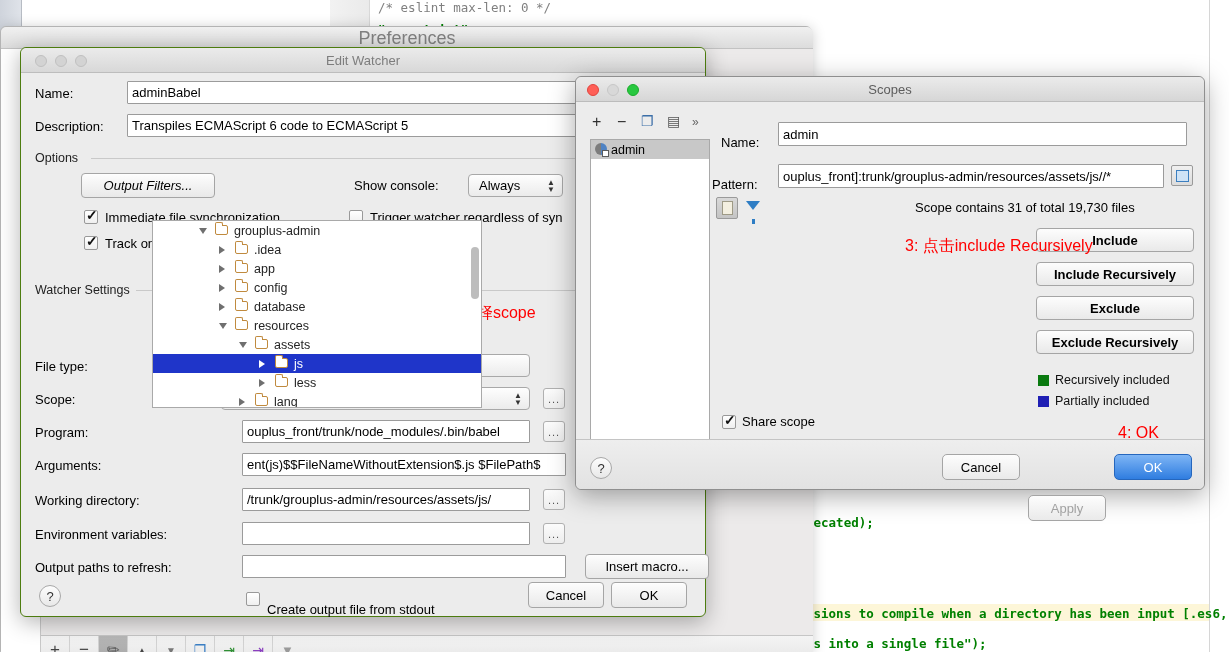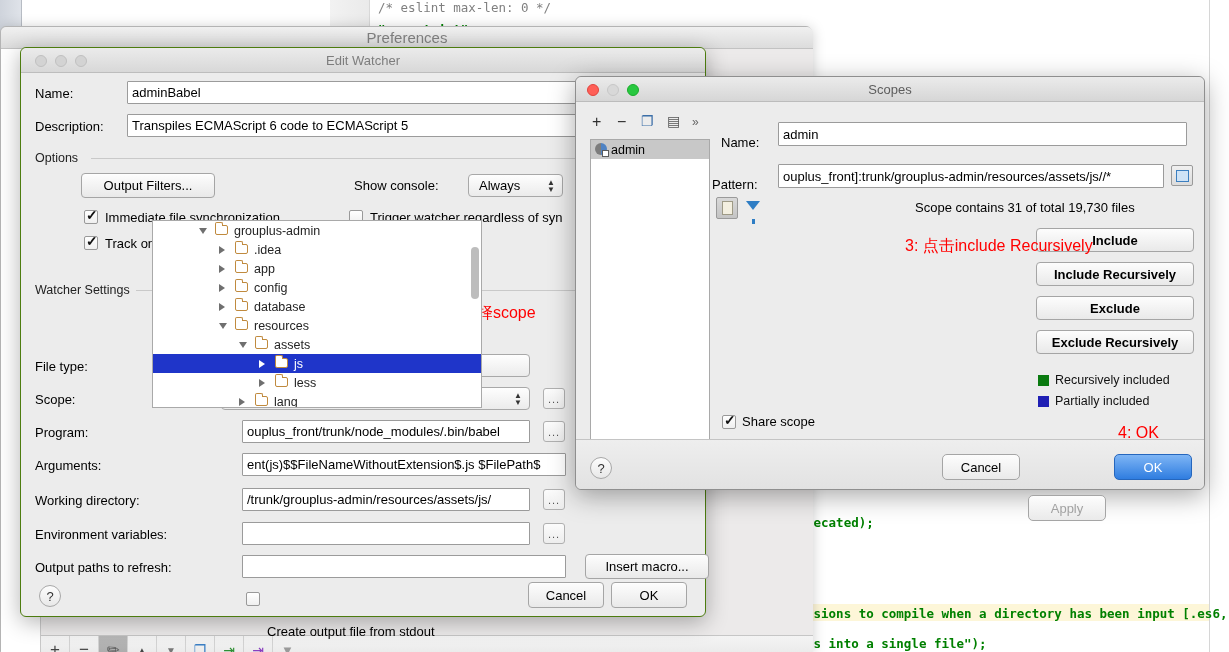--- a/index.html
+++ b/index.html
@@ -52,21 +52,21 @@
   .prefs-win {
     position:absolute; left:0px; top:26px; width:812px; height:626px;
     background:#ececec; border:1px solid #b4b4b4;
     border-radius:6px 6px 0 0;
     box-shadow:0 2px 14px rgba(0,0,0,0.22);
   }
   .prefs-title {
     position:absolute; left:0; top:0; width:812px; height:22px;
     background:linear-gradient(to bottom,#f0f0f0,#dcdcdc);
     border-bottom:1px solid #c2c2c2; border-radius:6px 6px 0 0;
-    text-align:center; font-size:15px; color:#808080; line-height:22px;
+    text-align:center; font-size:18px; color:#808080; line-height:22px;
   }
   .prefs-body { position:absolute; left:0; top:22px; width:812px; height:604px; background:#eceaea;}
   .prefs-leftpane {
     position:absolute; left:0; top:0; width:40px; height:604px;
     background:#ffffff; border-right:1px solid #c9c9c9;
   }
   .prefs-bottombar {
     position:absolute; left:40px; top:586px; width:772px; height:30px;
     background:linear-gradient(to bottom,#f4f4f4,#e4e4e4);
     border-top:1px solid #c6c6c6;
@@ -343,21 +343,21 @@
 
     <div class="lbl" style="left:14px; top:38px;">Name:</div>
     <div class="txtfield" style="left:106px; top:33px; width:574px; height:23px;">adminBabel</div>
 
     <div class="lbl" style="left:14px; top:71px;">Description:</div>
     <div class="txtfield" style="left:106px; top:66px; width:574px; height:23px;">Transpiles ECMAScript 6 code to ECMAScript 5</div>
 
     <div class="grp-title" style="left:14px; top:103px;">Options</div>
     <div class="grp-line" style="left:70px; top:110px; width:610px;"></div>
 
-    <div class="pushbtn" style="left:60px; top:125px; width:134px; height:25px;">Output Filters...</div>
+    <div class="pushbtn" style="left:60px; top:125px; width:134px; height:25px;font-style:italic;">Output Filters...</div>
 
     <div class="lbl" style="left:333px; top:130px;">Show console:</div>
     <div class="combo" style="left:447px; top:126px; width:95px; height:23px;">
       <span>Always</span>
       <span class="arrows">▲<br>▼</span>
     </div>
 
     <div class="chk on" style="left:63px; top:162px;"></div>
     <div class="chk-lbl" style="left:84px; top:162px;">Immediate file synchronization</div>
 
@@ -396,21 +396,21 @@
 
     <div class="lbl" style="left:14px; top:479px;">Environment variables:</div>
     <div class="txtfield" style="left:221px; top:474px; width:288px; height:23px;"></div>
     <div class="dotsbtn" style="left:522px; top:475px;">...</div>
 
     <div class="lbl" style="left:14px; top:512px;">Output paths to refresh:</div>
     <div class="txtfield" style="left:221px; top:507px; width:324px; height:23px;"></div>
     <div class="pushbtn" style="left:564px; top:506px; width:124px; height:25px;">Insert macro...</div>
 
     <div class="chk" style="left:225px; top:544px;"></div>
-    <div class="chk-lbl" style="left:246px; top:576px;">Create output file from stdout</div>
+    <div class="chk-lbl" style="left:246px; top:554px;">Create output file from stdout</div>
 
     <div class="helpbtn" style="left:18px; top:537px;">?</div>
     <div class="pushbtn" style="left:507px; top:534px; width:76px; height:26px;">Cancel</div>
     <div class="pushbtn" style="left:590px; top:534px; width:76px; height:26px;">OK</div>
   </div>
 
   <div class="ann ann-big" style="left:388px; top:303px;">1点击下面选择scope</div>
 
   <div class="sc-win">
     <div class="sc-title">Scopes</div>

